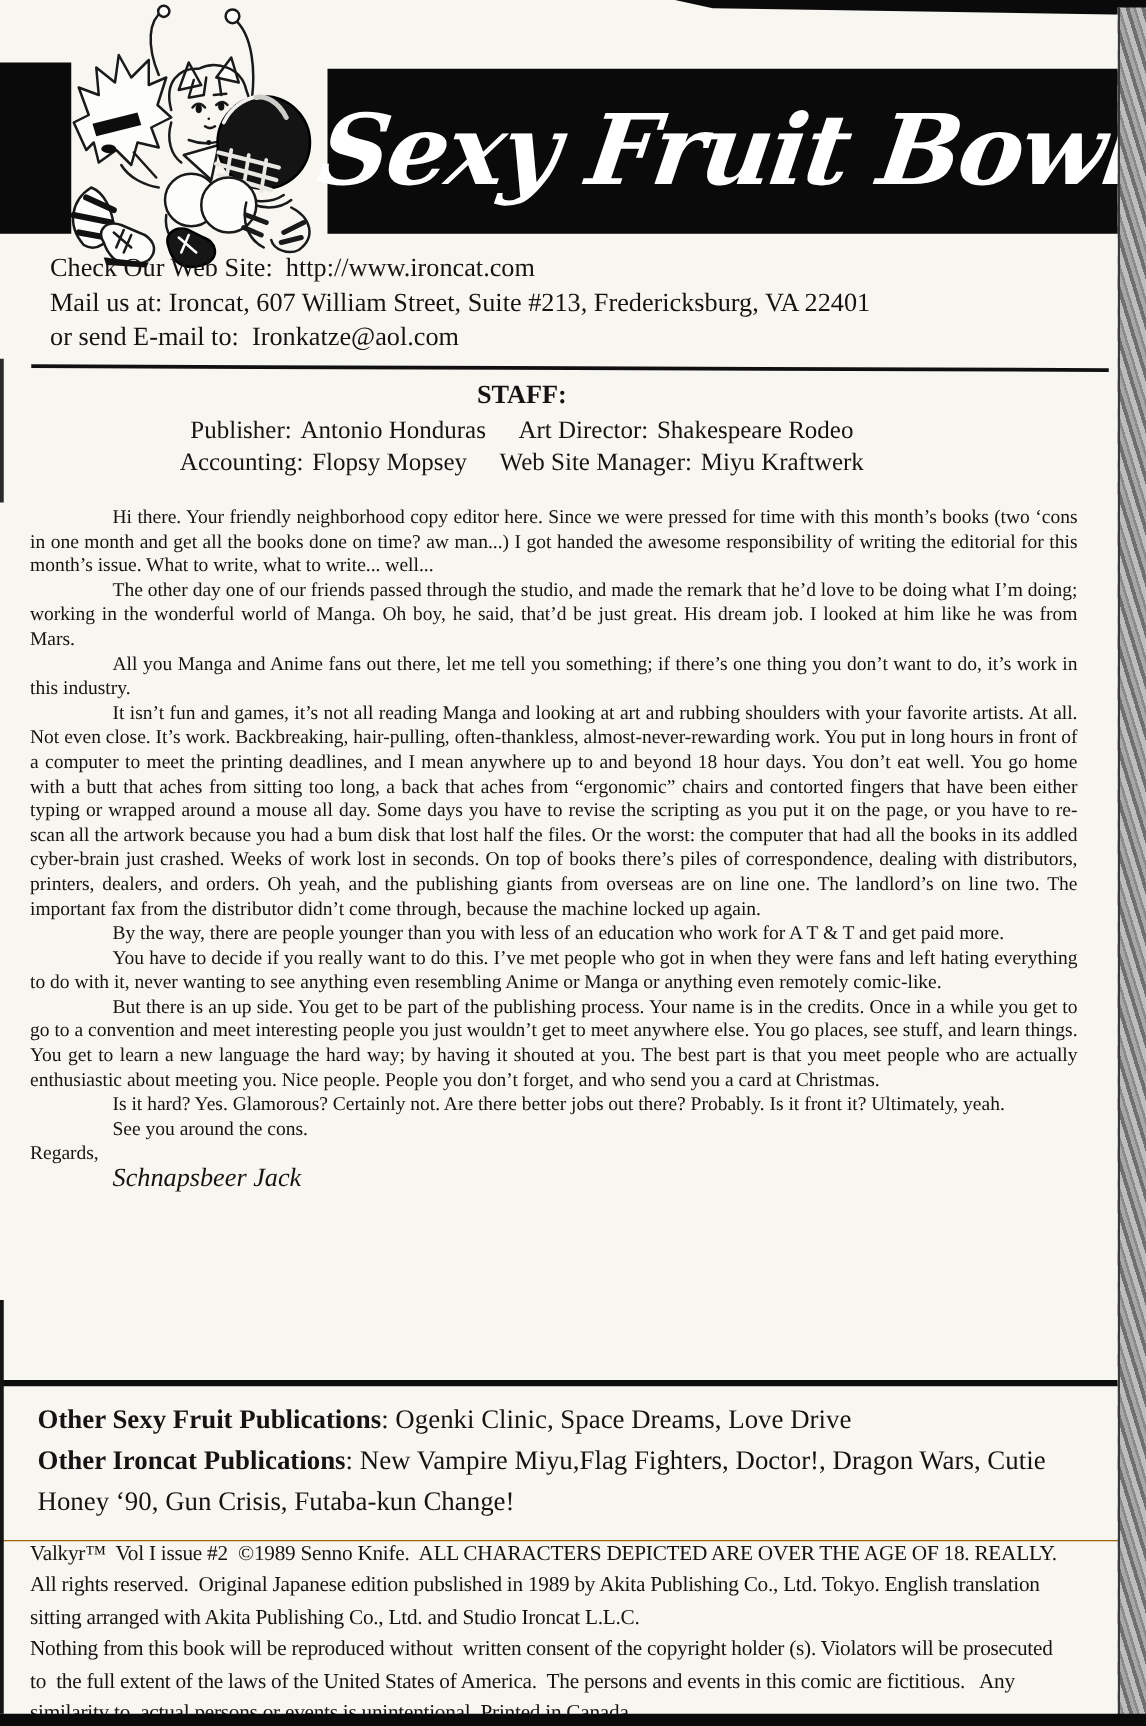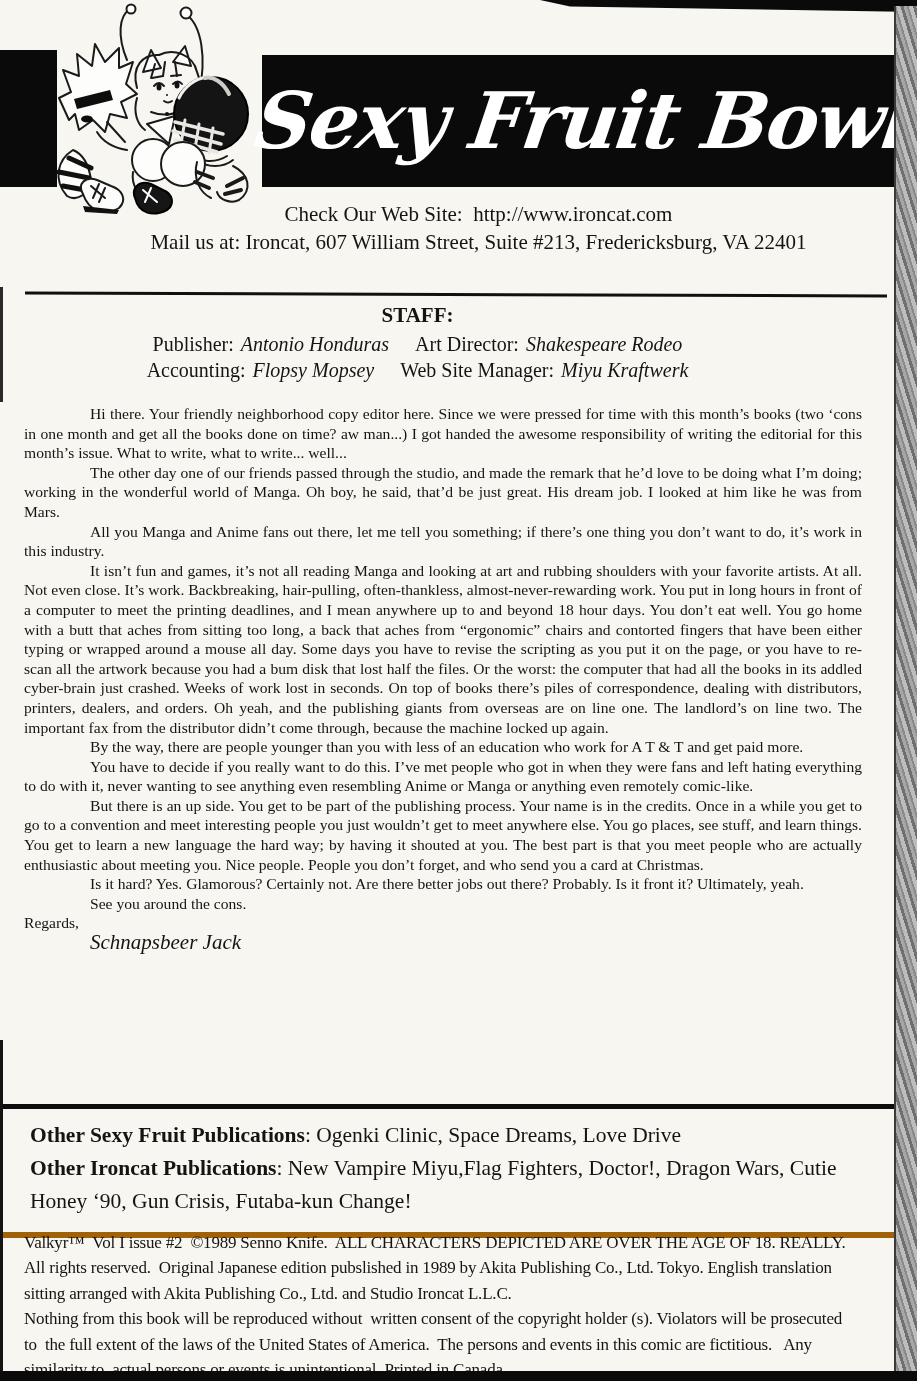--- a/index.html
+++ b/index.html
@@ -21,40 +21,40 @@
 
   
   .left-strip{position:absolute;left:0;top:50px;width:57px;height:137px;background:#0a0a0a;}
   .banner{position:absolute;left:262px;top:55px;width:643px;height:132px;background:#0a0a0a;
     display:flex;align-items:center;justify-content:center;}
   .banner-title{
     color:#ffffff;font-family:"DejaVu Serif", serif;font-style:italic;font-weight:bold;
     font-size:78px;letter-spacing:-2px;transform:skewX(-8deg);white-space:nowrap;line-height:1;}
   .illustration{position:absolute;left:46px;top:2px;width:222px;height:214px;}
 
-  .contact{position:absolute;left:40px;top:201px;width:877px;text-align:center;
+  .contact{position:absolute;left:40px;top:201px;width:877px;text-align:left;
     font-size:21px;line-height:27.5px;}
   .contact div{white-space:pre;}
 
   .staff-rule{position:absolute;left:25px;top:293px;width:862px;height:3px;background:#101010;
     transform:rotate(0.2deg);}
   .staff{position:absolute;left:0;top:303px;width:835px;text-align:center;font-size:20px;line-height:25.8px;}
   .staff-heading{font-weight:bold;font-size:21px;margin-bottom:3px;}
   .staff-label{font-weight:normal;}
-  .staff-name{font-style:italic;margin-left:7px;}
+  .staff-name{margin-left:7px;}
   .staff-label.second{margin-left:26px;}
 
   .editorial{position:absolute;left:24px;top:404px;width:838px;
     font-size:15.6px;line-height:19.6px;text-align:justify;}
   .editorial p{margin:0;text-indent:66px;}
   .closing{margin:2px 0 0 265px;text-indent:0 !important;text-align:left;}
   .signature{margin:16px 0 0 267px;font-style:italic;font-size:21px;text-align:left;}
 
   .pubs{position:absolute;left:0;top:1104px;width:917px;box-sizing:border-box;
-    border-top:5px solid #0d0d0d;border-bottom:6px solid #a16207;
+    border-top:5px solid #0d0d0d;border-bottom:1px solid #a16207;
     padding:10px 28px 14px 30px;font-size:21.5px;line-height:33px;}
   .pubs-label{font-weight:bold;}
 
   .legal{position:absolute;left:24px;top:1230px;width:890px;font-size:17px;line-height:25.4px;letter-spacing:-0.2px;}
   .legal div{white-space:pre;}
 </style>
 </head>
 <body>
 
 <div class="page">
@@ -116,20 +116,21 @@
     <path fill="#fdfdfb" d="M36,192 C30,182 38,174 50,178 L64,184 C76,188 80,198 72,206 C58,214 42,210 36,192 Z"></path>
     <path fill="#111" stroke="none" d="M36,204 L72,208 L70,212 L38,210 Z"></path>
     <path d="M44,184 L58,196 M52,182 L46,196 M58,186 L52,200"></path>
     <path fill="#161616" stroke="#000" d="M88,196 C84,186 92,178 104,182 L116,188 C126,192 128,202 120,208 C106,215 92,212 88,196 Z"></path>
     <path d="M96,188 L110,200 M104,186 L98,200" stroke="#fff" stroke-width="2"></path>
   </svg>
 
   <div class="contact">
     <div>Check Our Web Site:  http://www.ironcat.com</div>
     <div>Mail us at: Ironcat, 607 William Street, Suite #213, Fredericksburg, VA 22401</div>
+    <div>or send E-mail to:  Ironkatze@aol.com</div>
   </div>
 
   <div class="staff-rule"></div>
 
   <div class="staff">
     <div class="staff-heading">STAFF:</div>
     <div class="staff-row">
       <span class="staff-label">Publisher:</span><span class="staff-name">Antonio Honduras</span><span class="staff-label second">Art Director:</span><span class="staff-name">Shakespeare Rodeo</span>
     </div>
     <div class="staff-row">

